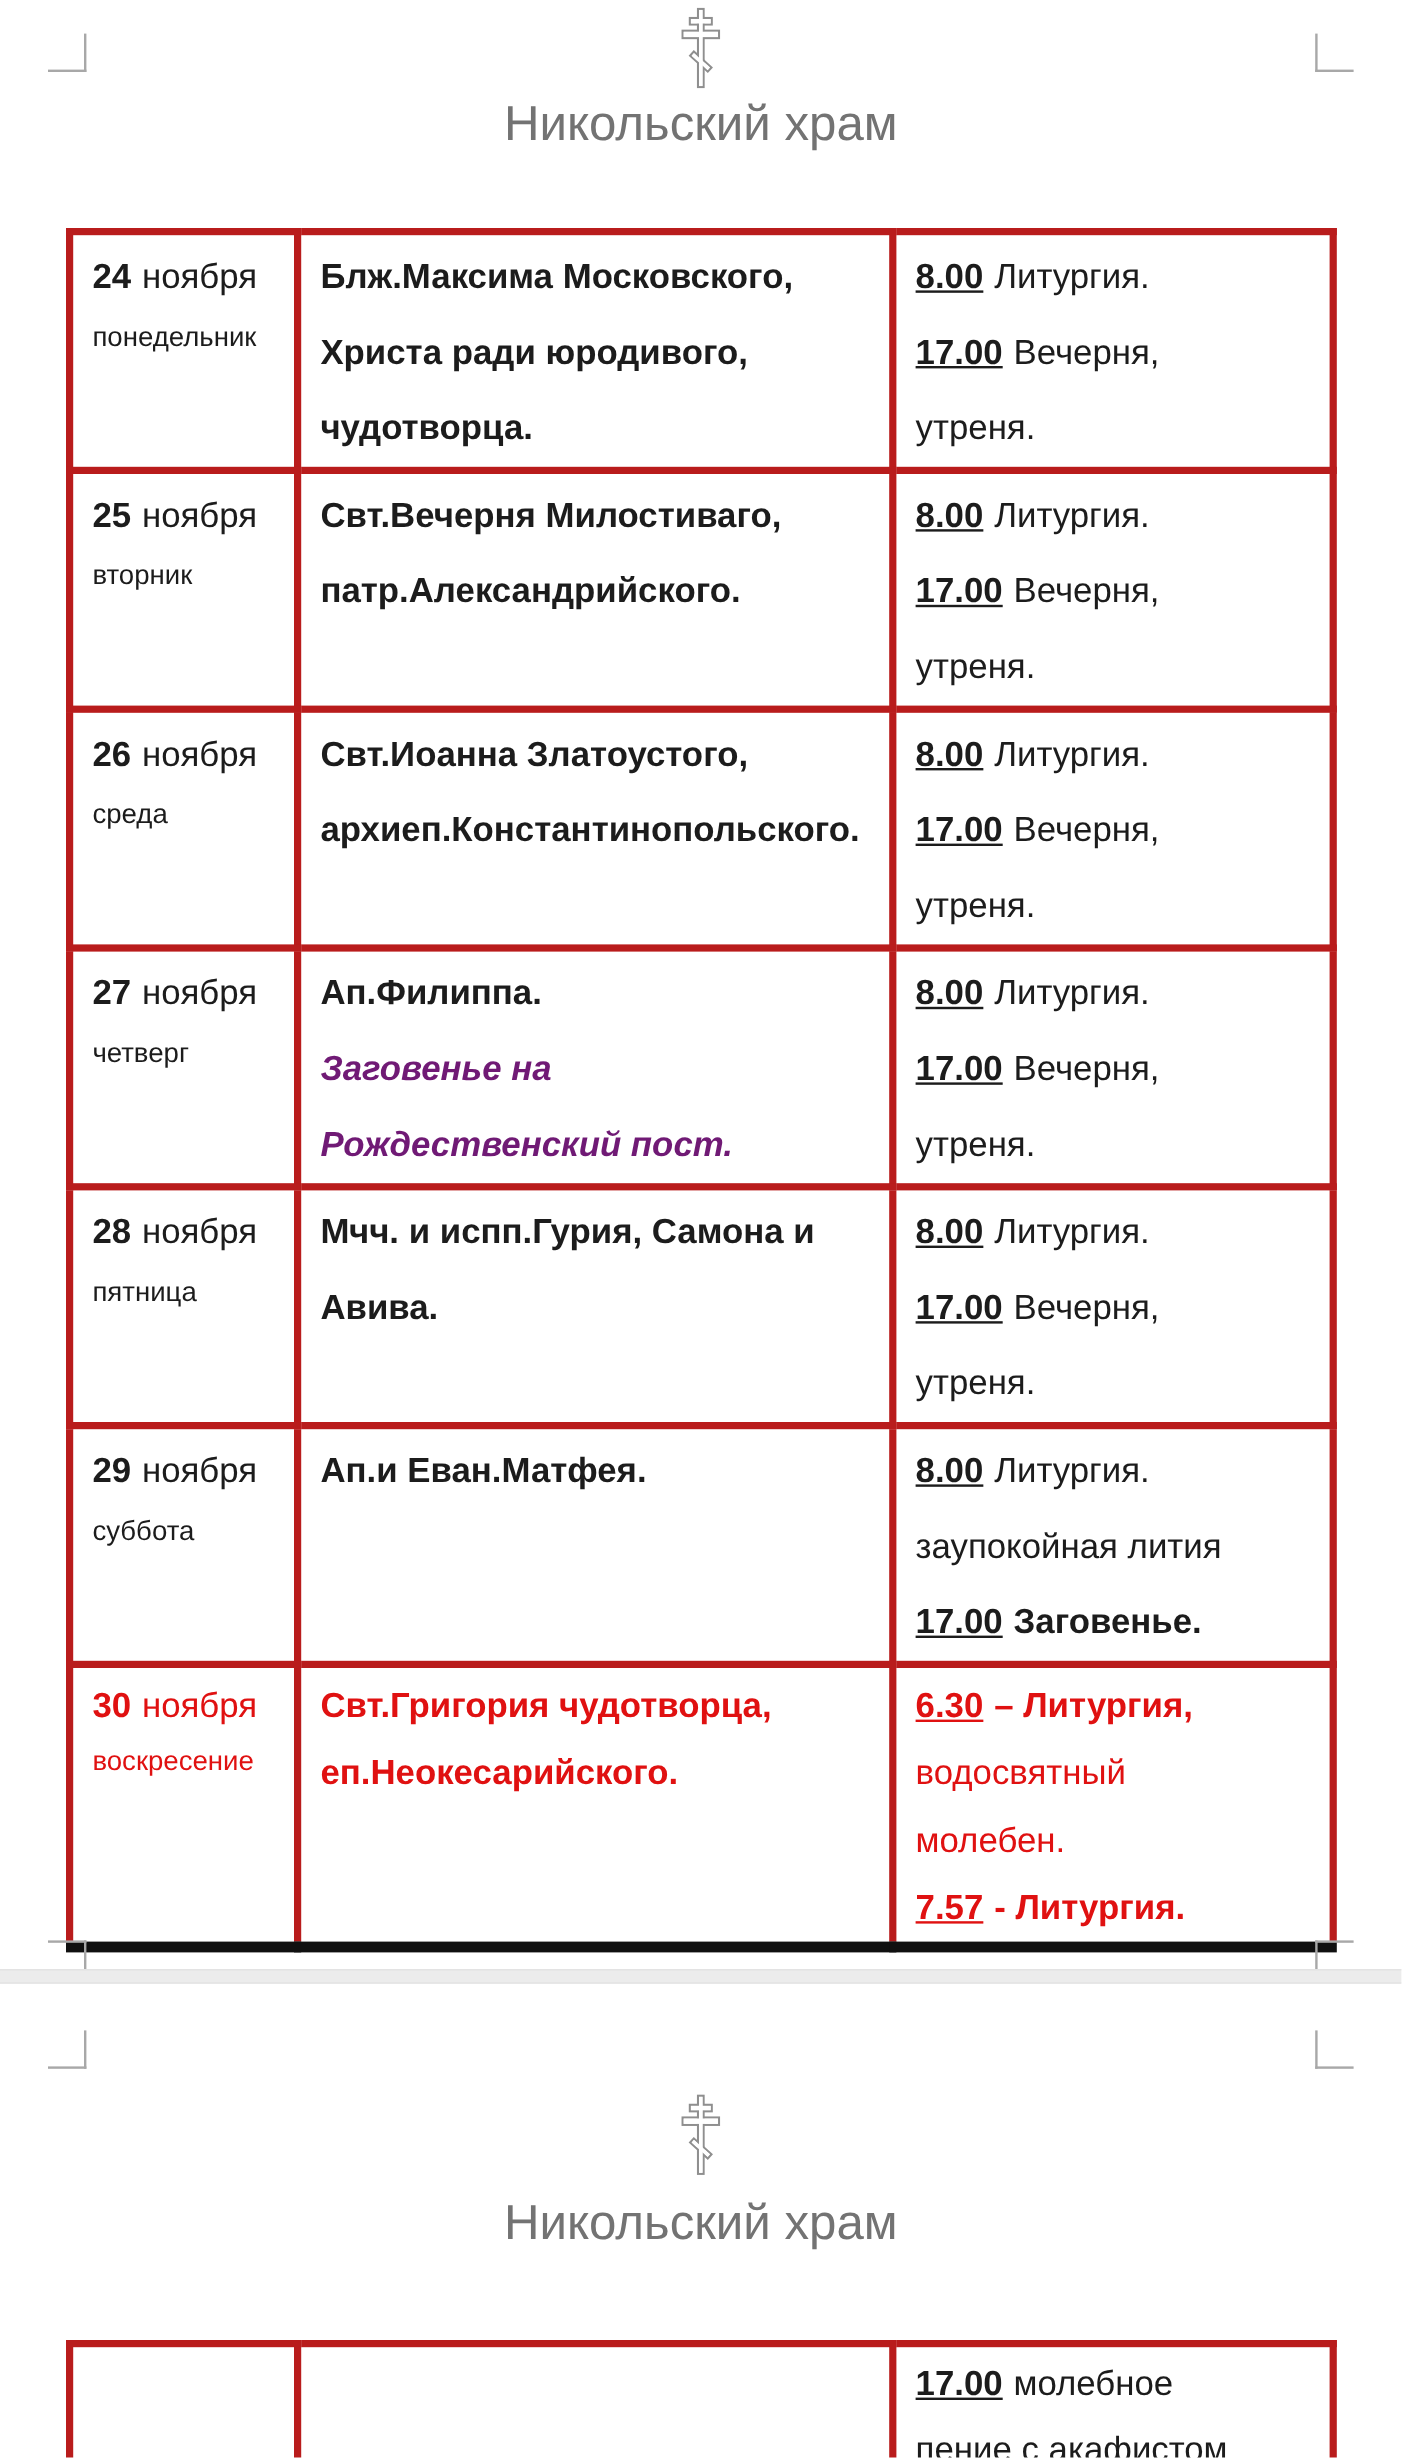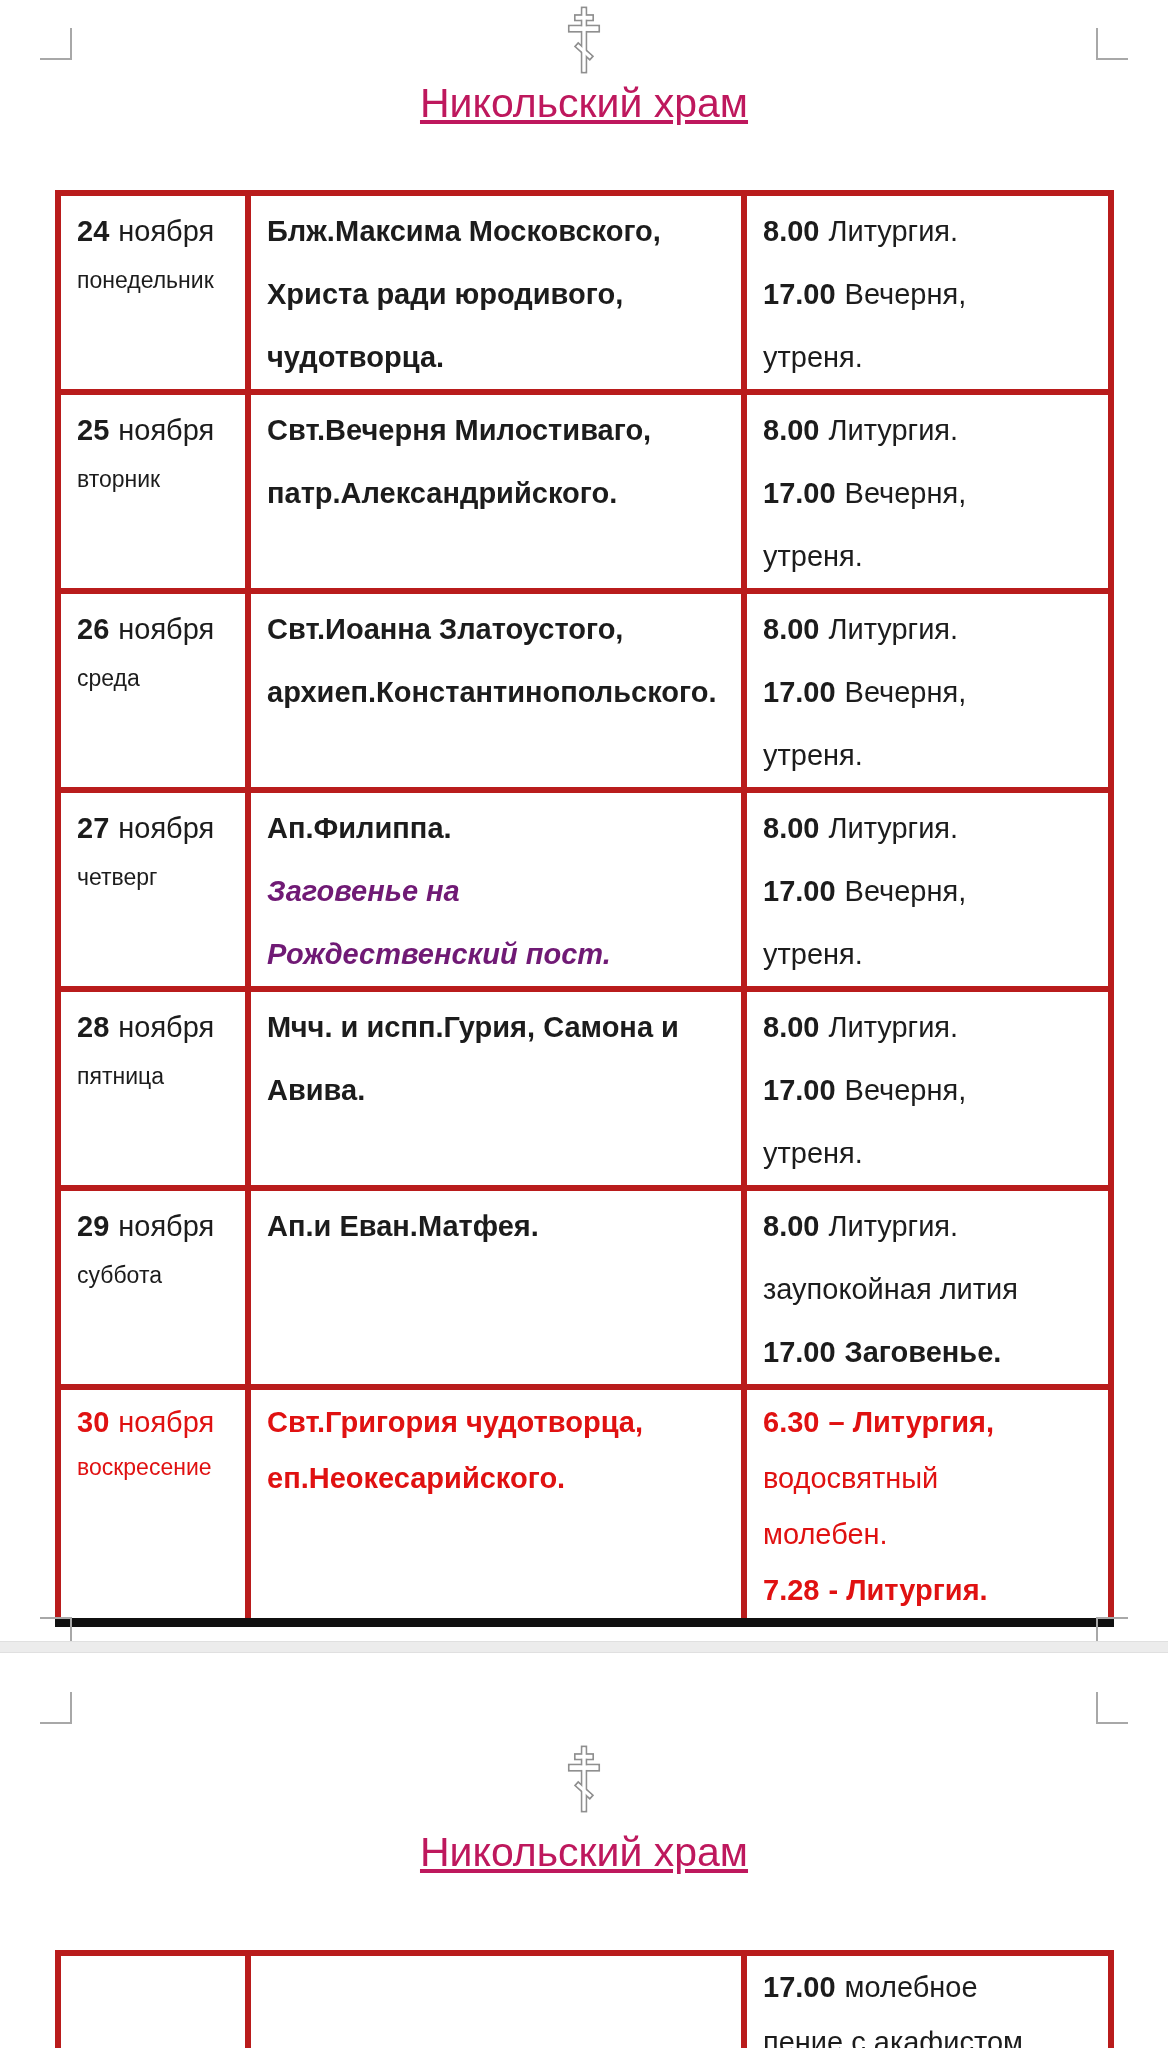--- a/index.html
+++ b/index.html
@@ -11,39 +11,39 @@
   .corner{position:absolute;width:30px;height:30px;border:0 solid #a8a8a8;}
   .c-tl{border-right-width:2px;border-bottom-width:2px;}
   .c-tr{border-left-width:2px;border-bottom-width:2px;}
   .c-bl{border-top-width:2px;border-right-width:2px;height:22px;}
   .c-br{border-top-width:2px;border-left-width:2px;height:22px;}
   
   .band{position:absolute;left:0;top:1641px;width:1168px;height:10px;background:#ececec;
         border-top:1px solid #e0e0e0;border-bottom:1px solid #e0e0e0;}
   .cross{display:block;margin:6px auto 0;}
   .cross2{margin-top:118px;}
-  .title{text-align:center;font-size:41px;line-height:50px;color:#be185d;margin-top:4px;text-decoration:underline;}
+  .title{text-align:center;font-size:41px;line-height:50px;color:#737373;margin-top:4px;}
   .title2{margin-top:14px;}
   table{border-collapse:collapse;table-layout:fixed;width:1053px;margin:62px 0 0 55px;}
   #t1{border-bottom:9px solid #101010;}
   #t2{border-bottom:8px solid #101010;margin-top:73px;}
   td{border:6px solid #b91c1c;vertical-align:top;padding:4px 10px 0 16px;
      font-size:29px;line-height:63px;overflow:hidden;}
   #t1 tr{height:186px;}
   #t1 tr:last-child{height:228px;}
   #t1 tr:last-child td{line-height:56px;}
   #t2 tr{height:160px;}
   #t2 td{line-height:55px;}
   .day{font-weight:700;margin-right:9px;}
   .weekday{font-size:23px;line-height:30px;margin-top:2px;}
   .f-line{font-weight:700;white-space:nowrap;}
   .f-line[data-accent="purple"]{color:#701a75;font-style:italic;}
   tr[data-accent="red"]{color:#e01111;}
   .s-line{white-space:nowrap;}
-  .svc-time{font-weight:700;margin-right:9px;}
+  .svc-time{font-weight:700;margin-right:9px;text-decoration:underline;}
   .svc-time:empty{margin:0;}
   .s-line[data-bold="bold"] .svc-text{font-weight:700;}
 </style>
 </head>
 <body>
 
 <div class="corner c-tl" style="left:40px;top:28px"></div>
 <div class="corner c-tr" style="left:1096px;top:28px"></div>
 <div class="corner c-bl" style="left:40px;top:1617px"></div>
 <div class="corner c-br" style="left:1096px;top:1617px"></div>
@@ -215,21 +215,21 @@
         <div class="f-line" data-accent=""><span>Свт.Григория чудотворца,</span></div>
             <div class="f-line" data-accent=""><span>еп.Неокесарийского.</span></div>
           </div>
       </td>
       <td class="c-svc">
         <div>
 
         <div class="s-line" data-bold="bold"><span class="svc-time">6.30</span><span class="svc-text">– Литургия,</span></div>
             <div class="s-line" data-bold=""><span class="svc-time"></span><span class="svc-text">водосвятный</span></div>
             <div class="s-line" data-bold=""><span class="svc-time"></span><span class="svc-text">молебен.</span></div>
-            <div class="s-line" data-bold="bold"><span class="svc-time">7.28</span><span class="svc-text">- Литургия.</span></div>
+            <div class="s-line" data-bold="bold"><span class="svc-time">7.57</span><span class="svc-text">- Литургия.</span></div>
           </div>
       </td>
     </tr>
     </tbody>
 </table>
 
 <svg class="cross cross2" width="48" height="68" viewBox="0 0 48 90">
   <g stroke="#8f8f8f" stroke-width="2.5" fill="#fff">
     <rect x="12" y="12" width="24" height="7"></rect>
     <rect x="4" y="26" width="40" height="8"></rect>

